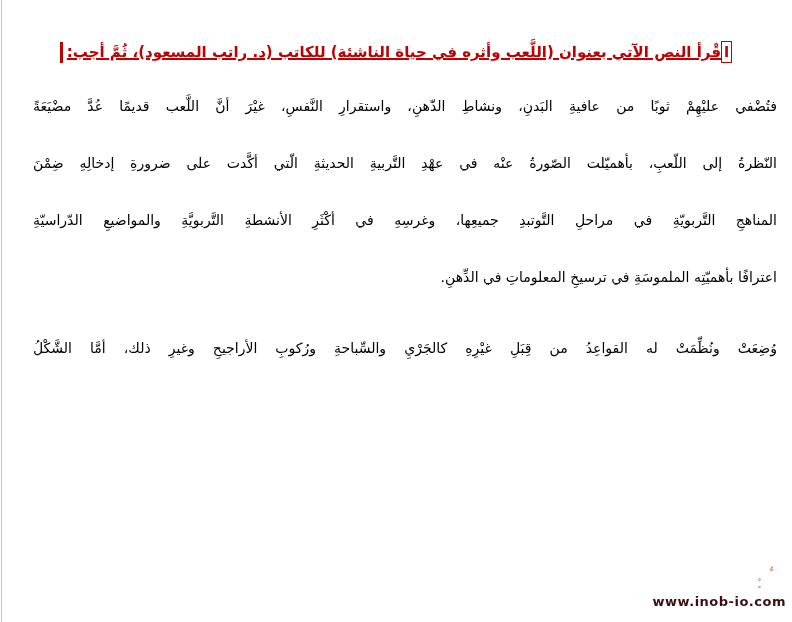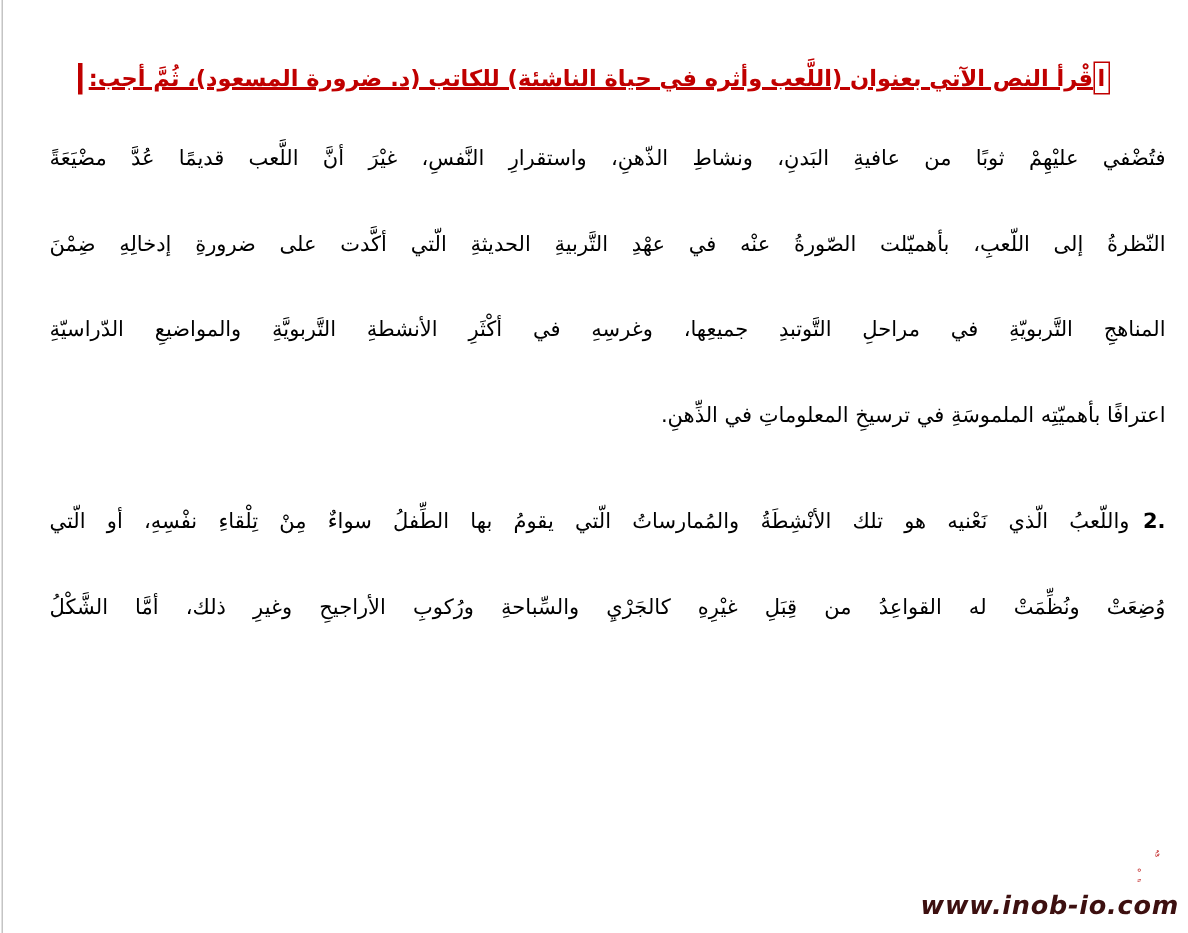--- a/index.html
+++ b/index.html
@@ -81,48 +81,46 @@
     letter-spacing: 3px;
     white-space: nowrap;
   }
   .remnant.r1 { top: 8px; right: 6px; }
   .remnant.r2 { top: 18px; right: 20px; }
 
   .watermark {
     position: absolute; top: 594px; right: 6px;
     direction: ltr;
     font-weight: bold;
-    font-style: italic;
-    font-size: 17px;
+    font-size: 13px;
     letter-spacing: 0.5px;
     color: #3d1010;
   }
 </style>
 </head>
 <body>
 
 <div class="page">
 
   <div class="left-border"></div>
 
   <div class="title-row">
-    <span class="title-inner"><span class="title-underline"><span class="boxed-letter">ا</span><span>قْرأ النص الآتي بعنوان (اللَّعب وأثره في حياة الناشئة) للكاتب (د. ضرورة المسعود)، ثُمَّ أجب:</span></span><span class="caret-bar"></span></span>
+    <span class="title-inner"><span class="title-underline"><span class="boxed-letter">ا</span><span>قْرأ النص الآتي بعنوان (اللَّعب وأثره في حياة الناشئة) للكاتب (د. راتب المسعود)، ثُمَّ أجب:</span></span><span class="caret-bar"></span></span>
   </div>
 
   <div class="content">
 
     <div class="para para-1">
       <div class="pline"><span>فتُضْفي عليْهِمْ ثوبًا من عافيةِ البَدنِ، ونشاطِ الذّهنِ، واستقرارِ النَّفسِ، غيْرَ أنَّ اللَّعب قديمًا عُدَّ مضْيَعَةً</span></div>
       <div class="pline"><span>النّظرةُ إلى اللّعبِ، بأهميّلت الصّورةُ عنْه في عهْدِ التَّربيةِ الحديثةِ الّتي أكَّدت على ضرورةِ إدخالِهِ ضِمْنَ</span></div>
       <div class="pline"><span>المناهجِ التَّربويّةِ في مراحلِ التَّوتبدِ جميعِها، وغرسِهِ في أكْثَرِ الأنشطةِ التَّربويَّةِ والمواضيعِ الدّراسيّةِ</span></div>
       <div class="pline flush-right"><span>اعترافًا بأهميّتِه الملموسَةِ في ترسيخِ المعلوماتِ في الذِّهنِ.</span></div>
     </div>
 
     <div class="para para-2">
-      <div class="pline"><span class="list-num" dir="ltr">2.</span><span>واللّعبُ الّذي نَعْنيه هو تلك الأنْشِطَةُ والمُمارساتُ الّتي يقومُ بها الطِّفلُ سواءٌ مِنْ تِلْقاءِ نفْسِهِ، أو الّتي</span></div>
       <div class="pline"><span>وُضِعَتْ ونُظِّمَتْ له القواعِدُ من قِبَلِ غيْرِهِ كالجَرْيِ والسِّباحةِ ورُكوبِ الأراجيحِ وغيرِ ذلك، أمَّا الشَّكْلُ</span></div>
     </div>
 
   </div>
 
   <div class="erase-patch">
     <span class="remnant r1">ّ ُ ۛ</span>
     <span class="remnant r2">ْ ٍ</span>
   </div>
 

